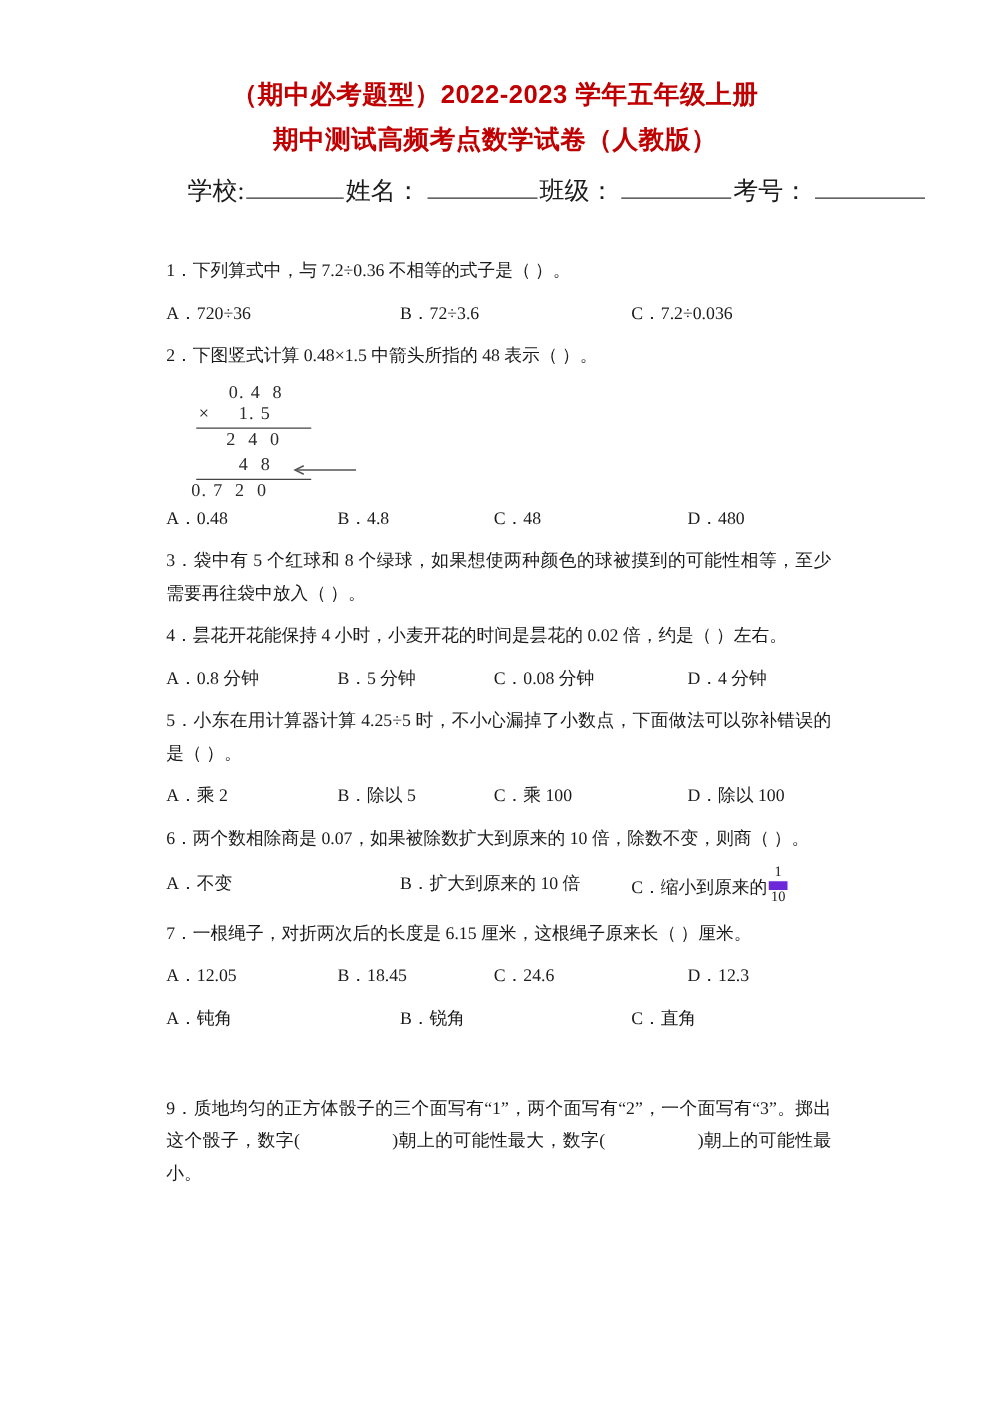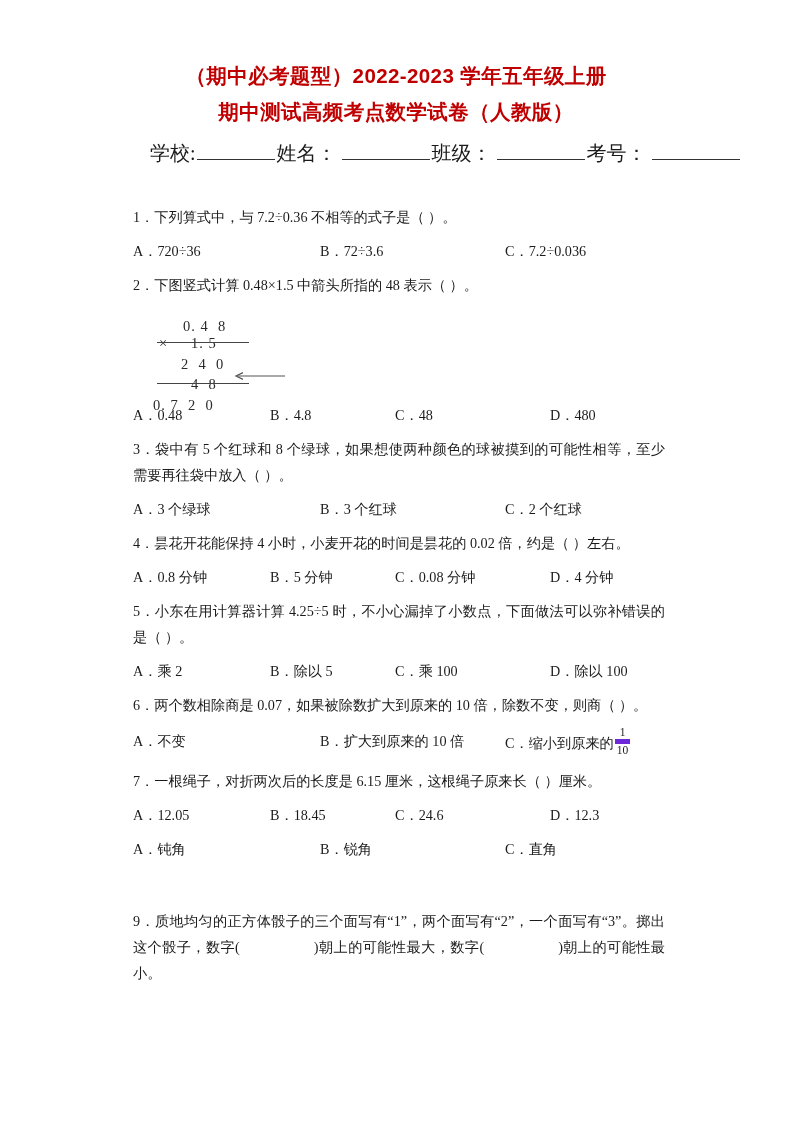--- a/index.html
+++ b/index.html
@@ -125,21 +125,20 @@
     width: 240px;
     height: 86px;
     font-size: 14.5px;
     font-family: "Liberation Serif", "DejaVu Serif", serif;
     color: #2a2a2a;
   }
   .vrow {
     position: absolute;
     white-space: pre;
     letter-spacing: 1px;
-    margin-top: 12px;
   }
   .vr1 { left: 32px; top: 0px; }
   .vr-op { left: 8px; top: 17px; }
   .vr2 { left: 40px; top: 17px; }
   .vr3 { left: 30px; top: 38px; }
   .vr4 { left: 40px; top: 58px; }
   .vr5 { left: 2px; top: 79px; }
   .vline {
     position: absolute;
     border-top: 1.1px solid #444;
@@ -157,21 +156,21 @@
   
   .frac {
     display: inline-block;
     vertical-align: -0.55em;
     text-align: center;
     font-size: 11.5px;
     line-height: 1.12;
     margin: 0 1px;
   }
   .frac .num { display: block; padding: 0 2px; }
-  .frac .den { display: block; padding: 0 2px; border-top: 5px solid #6d28d9; }
+  .frac .den { display: block; padding: 0 2px; border-top: 7px solid #6d28d9; }
 
   .fill-blank {
     display: inline-block;
     width: 74px;
   }
 </style>
 </head>
 <body>
 
 <div class="page">
@@ -228,25 +227,20 @@
     </div>
 
     <div class="opts c4">
       <span class="opt o0">A．0.48</span>
       <span class="opt o1">B．4.8</span>
       <span class="opt o2">C．48</span>
       <span class="opt o3">D．480</span>
     </div>
 
     <div class="q">3．袋中有 5 个红球和 8 个绿球，如果想使两种颜色的球被摸到的可能性相等，至少需要再往袋中放入（    ）。</div>
-    <div class="opts c3">
-      <span class="opt o0">A．3 个绿球</span>
-      <span class="opt o1">B．3 个红球</span>
-      <span class="opt o2">C．2 个红球</span>
-    </div>
 
     <div class="q">4．昙花开花能保持 4 小时，小麦开花的时间是昙花的 0.02 倍，约是（    ）左右。</div>
     <div class="opts c4">
       <span class="opt o0">A．0.8 分钟</span>
       <span class="opt o1">B．5 分钟</span>
       <span class="opt o2">C．0.08 分钟</span>
       <span class="opt o3">D．4 分钟</span>
     </div>
 
     <div class="q">5．小东在用计算器计算 4.25÷5 时，不小心漏掉了小数点，下面做法可以弥补错误的是（    ）。</div>

